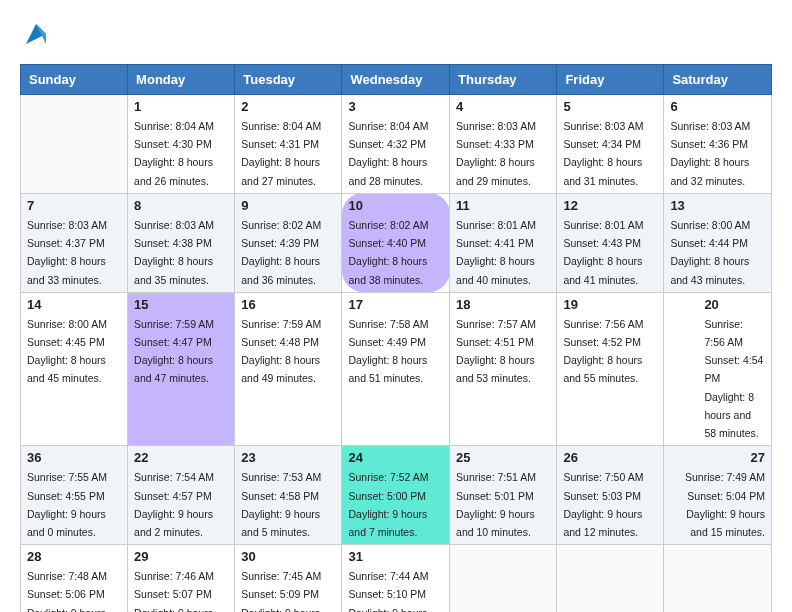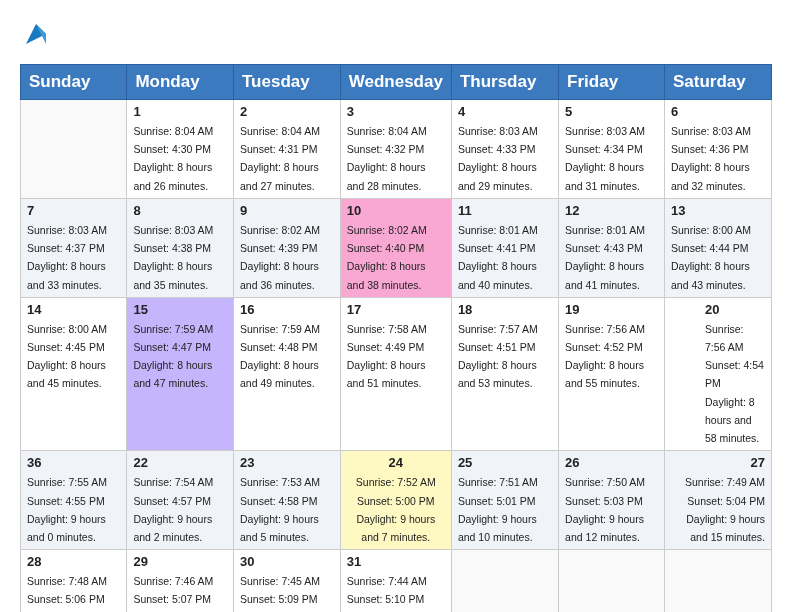--- a/index.html
+++ b/index.html
@@ -50,21 +50,21 @@
     }
     table {
       width: 100%;
       border-collapse: collapse;
     }
     thead tr th {
       background: #3c7abf;
       color: #fff;
       text-align: left;
       padding: 7px 8px;
-      font-size: 17px;
+      font-size: 13px;
       font-weight: bold;
       border: 1px solid #2a5fa0;
     }
     tbody tr td {
       border: 1px solid #ccc;
       vertical-align: top;
       padding: 4px 6px;
       width: 108px;
       min-height: 80px;
     }
@@ -131,39 +131,39 @@
         <td style="background: rgb(255, 255, 255);"><span class="day-number">2</span><span class="day-info">Sunrise: 8:04 AM<br>Sunset: 4:31 PM<br>Daylight: 8 hours and 27 minutes.</span></td>
         <td style="background: rgb(255, 255, 255);"><span class="day-number">3</span><span class="day-info">Sunrise: 8:04 AM<br>Sunset: 4:32 PM<br>Daylight: 8 hours and 28 minutes.</span></td>
         <td style="background: rgb(255, 255, 255);"><span class="day-number">4</span><span class="day-info">Sunrise: 8:03 AM<br>Sunset: 4:33 PM<br>Daylight: 8 hours and 29 minutes.</span></td>
         <td style="background: rgb(255, 255, 255);"><span class="day-number">5</span><span class="day-info">Sunrise: 8:03 AM<br>Sunset: 4:34 PM<br>Daylight: 8 hours and 31 minutes.</span></td>
         <td style="background: rgb(255, 255, 255);"><span class="day-number">6</span><span class="day-info">Sunrise: 8:03 AM<br>Sunset: 4:36 PM<br>Daylight: 8 hours and 32 minutes.</span></td>
       </tr>
       <tr>
         <td style="background: rgb(240, 244, 248);"><span class="day-number">7</span><span class="day-info">Sunrise: 8:03 AM<br>Sunset: 4:37 PM<br>Daylight: 8 hours and 33 minutes.</span></td>
         <td style="background: rgb(240, 244, 248);"><span class="day-number">8</span><span class="day-info">Sunrise: 8:03 AM<br>Sunset: 4:38 PM<br>Daylight: 8 hours and 35 minutes.</span></td>
         <td style="background: rgb(240, 244, 248);"><span class="day-number">9</span><span class="day-info">Sunrise: 8:02 AM<br>Sunset: 4:39 PM<br>Daylight: 8 hours and 36 minutes.</span></td>
-        <td style="background: #f9a8d4;"><span class="day-number">10</span><span class="day-info">Sunrise: 8:02 AM<br>Sunset: 4:40 PM<br>Daylight: 8 hours and 38 minutes.</span></td>
+        <td style="background: #c4b5fd; border-radius: 21px;"><span class="day-number">10</span><span class="day-info">Sunrise: 8:02 AM<br>Sunset: 4:40 PM<br>Daylight: 8 hours and 38 minutes.</span></td>
         <td style="background: rgb(240, 244, 248);"><span class="day-number">11</span><span class="day-info">Sunrise: 8:01 AM<br>Sunset: 4:41 PM<br>Daylight: 8 hours and 40 minutes.</span></td>
         <td style="background: rgb(240, 244, 248);"><span class="day-number">12</span><span class="day-info">Sunrise: 8:01 AM<br>Sunset: 4:43 PM<br>Daylight: 8 hours and 41 minutes.</span></td>
         <td style="background: rgb(240, 244, 248);"><span class="day-number">13</span><span class="day-info">Sunrise: 8:00 AM<br>Sunset: 4:44 PM<br>Daylight: 8 hours and 43 minutes.</span></td>
       </tr>
       <tr>
         <td style="background: rgb(255, 255, 255);"><span class="day-number">14</span><span class="day-info">Sunrise: 8:00 AM<br>Sunset: 4:45 PM<br>Daylight: 8 hours and 45 minutes.</span></td>
         <td style="background: #c4b5fd; margin-top: 33px;"><span class="day-number">15</span><span class="day-info">Sunrise: 7:59 AM<br>Sunset: 4:47 PM<br>Daylight: 8 hours and 47 minutes.</span></td>
         <td style="background: rgb(255, 255, 255);"><span class="day-number">16</span><span class="day-info">Sunrise: 7:59 AM<br>Sunset: 4:48 PM<br>Daylight: 8 hours and 49 minutes.</span></td>
         <td style="background: rgb(255, 255, 255); margin-left: 7px;"><span class="day-number">17</span><span class="day-info">Sunrise: 7:58 AM<br>Sunset: 4:49 PM<br>Daylight: 8 hours and 51 minutes.</span></td>
         <td style="background: rgb(255, 255, 255);"><span class="day-number">18</span><span class="day-info">Sunrise: 7:57 AM<br>Sunset: 4:51 PM<br>Daylight: 8 hours and 53 minutes.</span></td>
         <td style="background: rgb(255, 255, 255);"><span class="day-number">19</span><span class="day-info">Sunrise: 7:56 AM<br>Sunset: 4:52 PM<br>Daylight: 8 hours and 55 minutes.</span></td>
         <td style="background: rgb(255, 255, 255); padding-left: 40px;"><span class="day-number">20</span><span class="day-info">Sunrise: 7:56 AM<br>Sunset: 4:54 PM<br>Daylight: 8 hours and 58 minutes.</span></td>
       </tr>
       <tr>
         <td style="background: rgb(240, 244, 248);"><span class="day-number">36</span><span class="day-info">Sunrise: 7:55 AM<br>Sunset: 4:55 PM<br>Daylight: 9 hours and 0 minutes.</span></td>
         <td style="background: rgb(240, 244, 248);"><span class="day-number">22</span><span class="day-info">Sunrise: 7:54 AM<br>Sunset: 4:57 PM<br>Daylight: 9 hours and 2 minutes.</span></td>
         <td style="background: rgb(240, 244, 248);"><span class="day-number">23</span><span class="day-info">Sunrise: 7:53 AM<br>Sunset: 4:58 PM<br>Daylight: 9 hours and 5 minutes.</span></td>
-        <td style="background: #fef9c3; text-align: center;"><span class="day-number">24</span><span class="day-info">Sunrise: 7:52 AM<br>Sunset: 5:00 PM<br>Daylight: 9 hours and 7 minutes.</span></td>
+        <td style="background: #5eead4;"><span class="day-number">24</span><span class="day-info">Sunrise: 7:52 AM<br>Sunset: 5:00 PM<br>Daylight: 9 hours and 7 minutes.</span></td>
         <td style="background: rgb(240, 244, 248);"><span class="day-number">25</span><span class="day-info">Sunrise: 7:51 AM<br>Sunset: 5:01 PM<br>Daylight: 9 hours and 10 minutes.</span></td>
         <td style="background: rgb(240, 244, 248);"><span class="day-number">26</span><span class="day-info">Sunrise: 7:50 AM<br>Sunset: 5:03 PM<br>Daylight: 9 hours and 12 minutes.</span></td>
         <td style="background: rgb(240, 244, 248); text-align: right;"><span class="day-number">27</span><span class="day-info">Sunrise: 7:49 AM<br>Sunset: 5:04 PM<br>Daylight: 9 hours and 15 minutes.</span></td>
       </tr>
       <tr>
         <td style="background: rgb(255, 255, 255);"><span class="day-number">28</span><span class="day-info">Sunrise: 7:48 AM<br>Sunset: 5:06 PM<br>Daylight: 9 hours and 18 minutes.</span></td>
         <td style="background: rgb(255, 255, 255);"><span class="day-number">29</span><span class="day-info">Sunrise: 7:46 AM<br>Sunset: 5:07 PM<br>Daylight: 9 hours and 20 minutes.</span></td>
         <td style="background: rgb(255, 255, 255);"><span class="day-number">30</span><span class="day-info">Sunrise: 7:45 AM<br>Sunset: 5:09 PM<br>Daylight: 9 hours and 23 minutes.</span></td>
         <td style="background: rgb(255, 255, 255);"><span class="day-number">31</span><span class="day-info">Sunrise: 7:44 AM<br>Sunset: 5:10 PM<br>Daylight: 9 hours and 26 minutes.</span></td>
         <td class="empty"></td>

